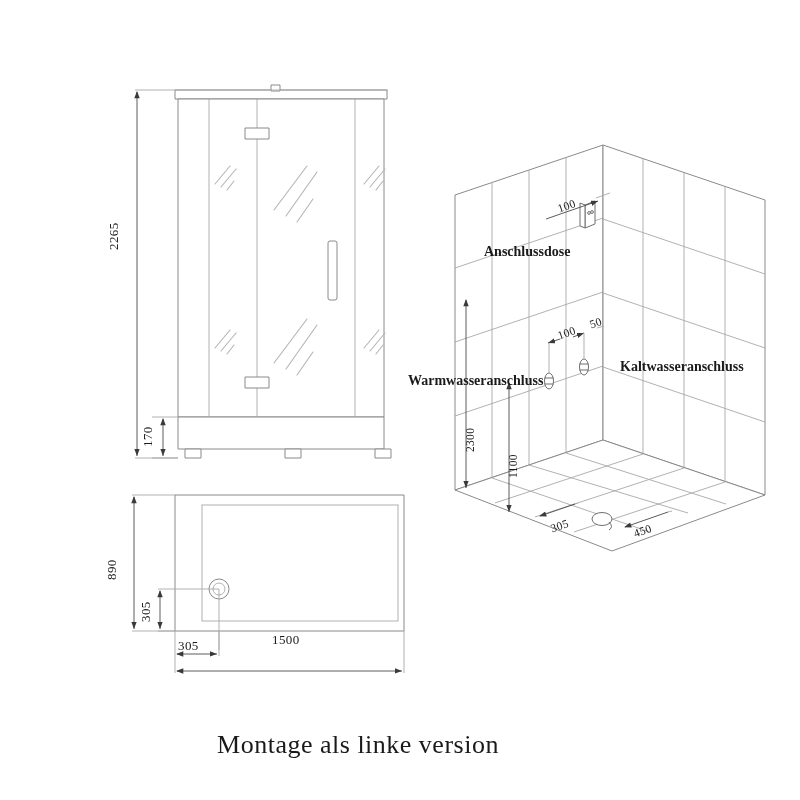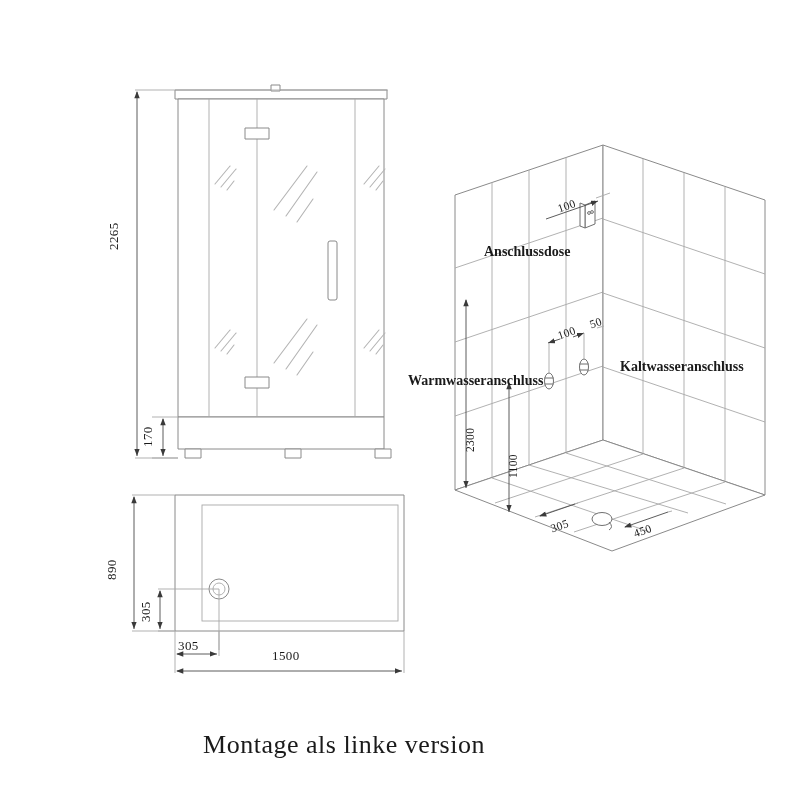--- a/index.html
+++ b/index.html
@@ -272,21 +272,21 @@
   <div class="dimtxt" style="position:absolute;left:106px;top:250px;transform:rotate(-90deg);transform-origin:left top;white-space:nowrap;">2265</div>
 
   <div class="dimtxt" style="position:absolute;left:140px;top:447px;transform:rotate(-90deg);transform-origin:left top;white-space:nowrap;">170</div>
 
   <div class="dimtxt" style="position:absolute;left:104px;top:580px;transform:rotate(-90deg);transform-origin:left top;white-space:nowrap;">890</div>
 
   <div class="dimtxt" style="position:absolute;left:138px;top:622px;transform:rotate(-90deg);transform-origin:left top;white-space:nowrap;">305</div>
 
   <div class="dimtxt" style="position:absolute;left:178px;top:638px;white-space:nowrap;">305</div>
 
-  <div class="dimtxt" style="position:absolute;left:272px;top:648px;white-space:nowrap;">1500</div>
+  <div class="dimtxt" style="position:absolute;left:272px;top:632px;white-space:nowrap;">1500</div>
 
   <div class="lbl" style="position:absolute;left:484px;top:244px;white-space:nowrap;">Anschlussdose</div>
 
   <div class="lbl" style="position:absolute;left:408px;top:373px;white-space:nowrap;">Warmwasseranschluss</div>
 
   <div class="lbl" style="position:absolute;left:620px;top:359px;white-space:nowrap;">Kaltwasseranschluss</div>
 
   <div class="dimtxt-sm" style="position:absolute;left:556px;top:203px;transform:rotate(-19deg);transform-origin:left top;white-space:nowrap;">100</div>
 
   <div class="dimtxt-sm" style="position:absolute;left:556px;top:330px;transform:rotate(-19deg);transform-origin:left top;white-space:nowrap;">100</div>
@@ -294,15 +294,15 @@
   <div class="dimtxt-sm" style="position:absolute;left:588px;top:319px;transform:rotate(-19deg);transform-origin:left top;white-space:nowrap;">50</div>
 
   <div class="dimtxt-sm" style="position:absolute;left:464px;top:452px;transform:rotate(-90deg);transform-origin:left top;white-space:nowrap;">2300</div>
 
   <div class="dimtxt-sm" style="position:absolute;left:507px;top:478px;transform:rotate(-90deg);transform-origin:left top;white-space:nowrap;">1100</div>
 
   <div class="dimtxt-sm" style="position:absolute;left:549px;top:523px;transform:rotate(-19deg);transform-origin:left top;white-space:nowrap;">305</div>
 
   <div class="dimtxt-sm" style="position:absolute;left:632px;top:528px;transform:rotate(-19deg);transform-origin:left top;white-space:nowrap;">450</div>
 
-  <div class="caption" style="position:absolute;left:0;top:730px;width:688px;text-align:center;">Montage als linke version</div>
+  <div class="caption" style="position:absolute;left:14px;top:730px;width:688px;text-align:center;">Montage als linke version</div>
 
 </div>
 
 </body></html>

